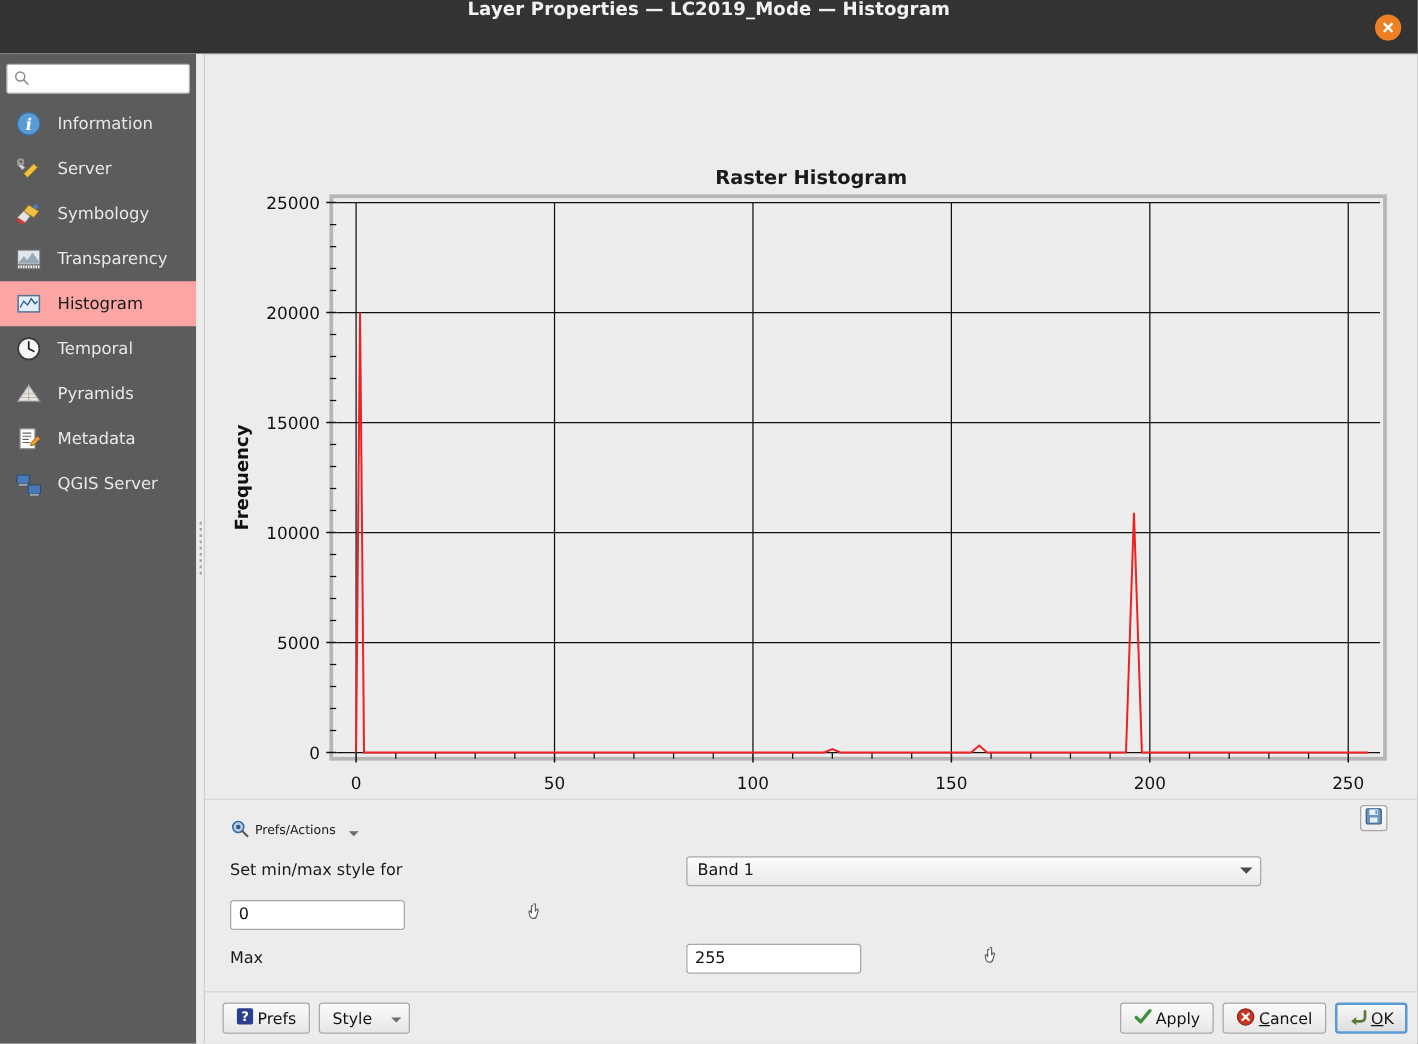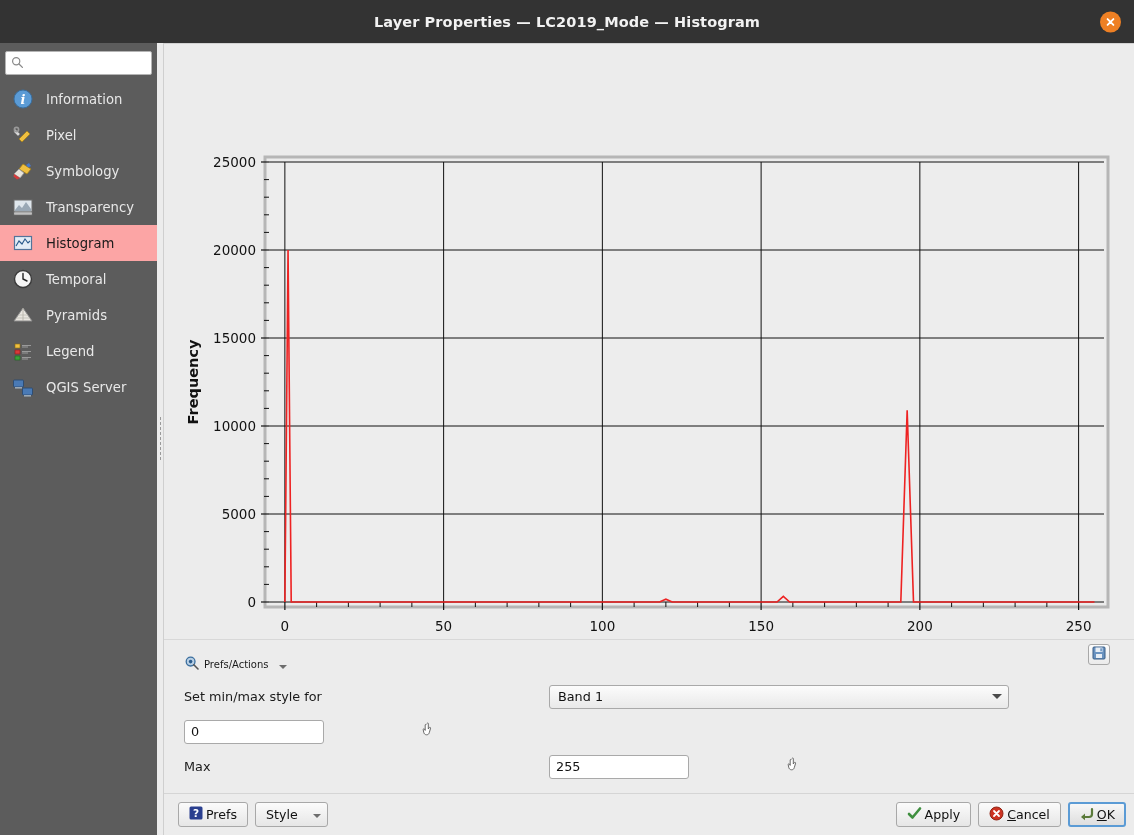--- a/index.html
+++ b/index.html
@@ -13,21 +13,21 @@
     position: absolute; left: 0; top: 0;
     width: 1134px; height: 835px;
     background: #ececec;
     display: flex; flex-direction: column;
   }
   
   .titlebar {
     height: 43px; min-height: 43px;
     background: #333333;
     position: relative;
-    display: flex; align-items: center; justify-content: center;
+    display: flex; justify-content: center;
   }
   .titlebar-text {
     color: #f2f2f2;
     font-size: 14.5px;
     font-weight: bold;
     letter-spacing: 0.1px;
   }
   .close-btn {
     position: absolute; right: 13px; top: 50%;
     transform: translateY(-50%);
@@ -269,21 +269,21 @@
       </div>
 
       <div class="nav-item">
         <span class="nav-icon">
           <svg width="22" height="22" viewBox="0 0 22 22">
             <path d="M3 5 L8 10 L6 12 L2 8 Z" fill="#d8d8d8" stroke="#888" stroke-width="0.8"></path>
             <path d="M7 15 L15 7 L18 10 L10 18 Z" fill="#f0c040" stroke="#a07c1c" stroke-width="0.8"></path>
             <circle cx="4.5" cy="5.5" r="2.1" fill="none" stroke="#9a9a9a" stroke-width="1.6"></circle>
           </svg>
         </span>
-        <span>Pixel</span>
+        <span>Server</span>
       </div>
 
       <div class="nav-item">
         <span class="nav-icon">
           <svg width="22" height="22" viewBox="0 0 22 22">
             <path d="M11 4 L19 9 L15 14 L7 9 Z" fill="#f0c040" stroke="#a07c1c" stroke-width="0.8"></path>
             <path d="M7 9 L12 13 L8 18 L2 14 Z" fill="#e8e4dc" stroke="#9a9a9a" stroke-width="0.8"></path>
             <path d="M2 14 L8 18 L5 19.5 L1.5 16.5 Z" fill="#d63a3a"></path>
             <path d="M14 5 L17 3 L19 6 L16.5 7.5 Z" fill="#4a79c9"></path>
           </svg>
@@ -328,32 +328,31 @@
         <span class="nav-icon">
           <svg width="22" height="22" viewBox="0 0 22 22">
             <path d="M11 4 L20 17 L2 17 Z" fill="#e9e6e0" stroke="#8a8a8a" stroke-width="1"></path>
             <path d="M11 4 L11 17" stroke="#b0aca4" stroke-width="0.8"></path>
             <path d="M6 11 L16 11 M4 14 L18 14" stroke="#b8b4ac" stroke-width="0.7"></path>
           </svg>
         </span>
         <span>Pyramids</span>
       </div>
 
-
-      <div class="nav-item">
-        <span class="nav-icon">
-          <svg width="22" height="22" viewBox="0 0 22 22">
-            <rect x="3" y="4" width="5" height="4" fill="#f0c040" stroke="#8a6a10" stroke-width="0.6"></rect>
-            <rect x="3" y="10" width="5" height="4" fill="#d63a3a" stroke="#8a1a1a" stroke-width="0.6"></rect>
-            <rect x="3" y="16" width="5" height="4" fill="#3aa03a" stroke="#186818" stroke-width="0.6"></rect>
-            <path d="M10 5.5 H19 M10 7 H16 M10 11.5 H19 M10 13 H16 M10 17.5 H19 M10 19 H16" stroke="#9a9a9a" stroke-width="1.1"></path>
-          </svg>
-        </span>
-        <span>Legend</span>
-      </div>
+      <div class="nav-item">
+        <span class="nav-icon">
+          <svg width="22" height="22" viewBox="0 0 22 22">
+            <rect x="4" y="3" width="12" height="16" fill="#fdfdfd" stroke="#8a8a8a" stroke-width="1"></rect>
+            <path d="M6 6.5 H13 M6 9 H13 M6 11.5 H11 M6 14 H12" stroke="#666" stroke-width="0.9"></path>
+            <path d="M13 14 L18 9 L20 11 L15 16 L12.5 16.5 Z" fill="#f0a030" stroke="#9a6a18" stroke-width="0.8"></path>
+          </svg>
+        </span>
+        <span>Metadata</span>
+      </div>
+
 
       <div class="nav-item">
         <span class="nav-icon">
           <svg width="22" height="22" viewBox="0 0 22 22">
             <rect x="1.5" y="4" width="10" height="7" rx="1" fill="#4a7ab5" stroke="#2a4a70" stroke-width="0.9"></rect>
             <rect x="3" y="11" width="7" height="1.6" fill="#9aa8b5"></rect>
             <rect x="10.5" y="12" width="10" height="7" rx="1" fill="#4a7ab5" stroke="#2a4a70" stroke-width="0.9"></rect>
             <rect x="12" y="19" width="7" height="1.6" fill="#9aa8b5"></rect>
           </svg>
         </span>
@@ -361,20 +360,21 @@
       </div>
     </div>
 
     <div class="splitter">
       <div class="splitter-grip"></div>
     </div>
 
     <div class="content">
 
       <div class="chart-panel">
+        <div class="chart-title">Raster Histogram</div>
         <svg class="plot-svg" id="plot" width="970" height="596">
             <rect x="105" y="118" width="835" height="440" fill="#ededed"></rect>
             <rect x="101" y="113" width="843" height="450" fill="none" stroke="#b6b6b6" stroke-width="3"></rect>
             <line x1="105" y1="558" x2="940" y2="558" stroke="#111" stroke-width="1"></line>
             <line x1="105" y1="470" x2="940" y2="470" stroke="#111" stroke-width="1"></line>
             <line x1="105" y1="382" x2="940" y2="382" stroke="#111" stroke-width="1"></line>
             <line x1="105" y1="294" x2="940" y2="294" stroke="#111" stroke-width="1"></line>
             <line x1="105" y1="206" x2="940" y2="206" stroke="#111" stroke-width="1"></line>
             <line x1="105" y1="118" x2="940" y2="118" stroke="#111" stroke-width="1"></line>
             <line x1="120.8745247148289" y1="118" x2="120.8745247148289" y2="558" stroke="#111" stroke-width="1"></line>

